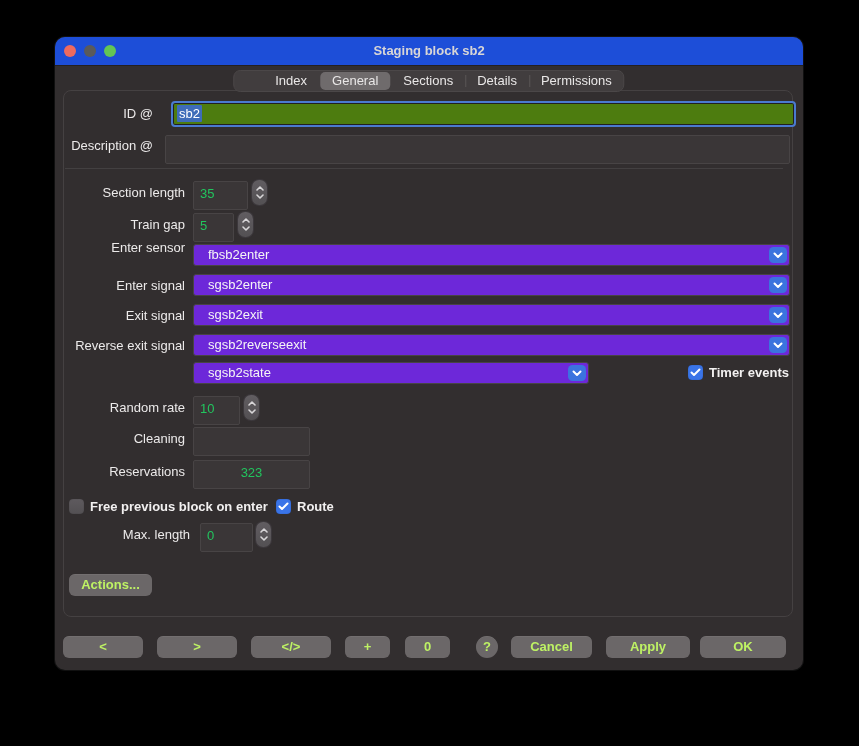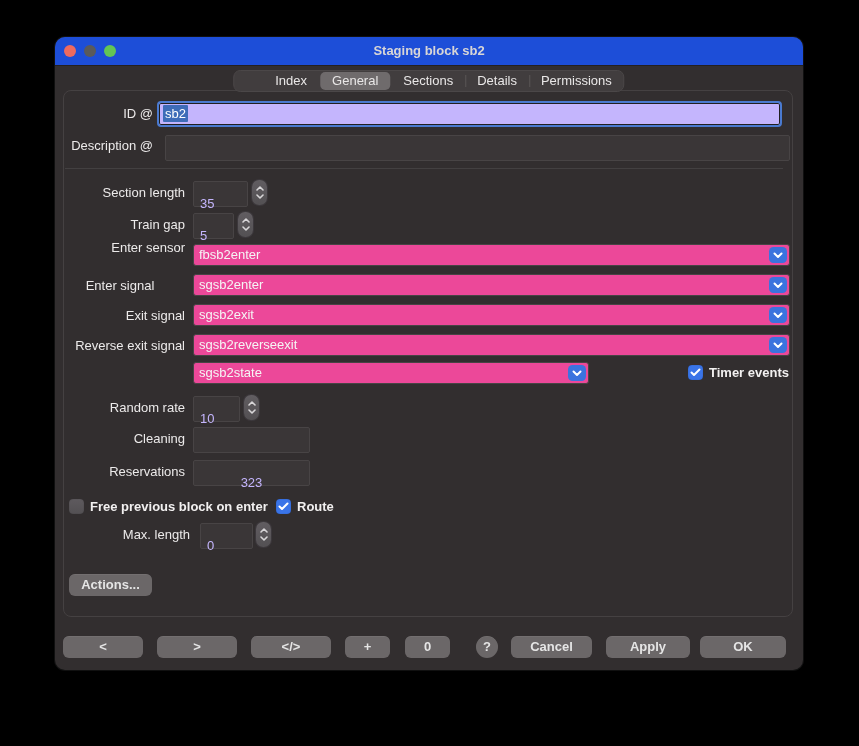--- a/index.html
+++ b/index.html
@@ -13,43 +13,43 @@
   .light{width:12px;height:12px;border-radius:50%;}
   .tabbar{position:absolute;left:50%;transform:translateX(-50%);top:33px;height:22px;display:flex;
     background:#413d3e;border:1px solid #4b4748;border-radius:7px;box-sizing:border-box;z-index:3;align-items:stretch;padding-left:29px;}
   .tab{padding:0 12px;font-size:13px;color:#e9e7e7;line-height:20px;border-radius:5px;position:relative;cursor:default;}
   .tab.selected{background:#6f6b6c;margin:1px;line-height:18px;padding:0 12px;}
   .tab:not(.selected)+.tab:not(.selected)::before{content:'';position:absolute;left:0;top:4px;bottom:4px;width:1px;background:#5a5657;}
   .groupbox{position:absolute;left:8px;top:53px;width:730px;height:527px;border:1px solid #454142;border-radius:8px;box-sizing:border-box;z-index:1;}
   .lbl{position:absolute;font-size:13px;color:#eceaea;height:22px;line-height:22px;text-align:right;font-weight:500;z-index:2;}
   .lbl1{left:0;width:98px;}
   .lbl2{left:0;width:130px;}
-  .field{position:absolute;height:14px;background:#3a3637;border:1px solid #484445;border-radius:2px;
-    box-sizing:border-box;font-size:13px;color:#c4b5fd;line-height:20px;padding:12px 6px;font-weight:500;z-index:2;}
+  .field{position:absolute;height:29px;background:#3a3637;border:1px solid #484445;border-radius:2px;
+    box-sizing:border-box;font-size:13px;color:#22c55e;line-height:20px;padding:2px 6px;font-weight:500;z-index:2;}
   .center{text-align:center;}
-  .idfield{position:absolute;left:102px;top:64px;width:625px;height:26px;box-sizing:border-box;
-    background:#c4b5fd;border:2.5px solid #4a7ad0;border-radius:4px;box-shadow:inset 0 0 0 1px #211f20;
+  .idfield{position:absolute;left:116px;top:64px;width:625px;height:26px;box-sizing:border-box;
+    background:#4d7c0f;border:2.5px solid #4a7ad0;border-radius:4px;box-shadow:inset 0 0 0 1px #211f20;
     font-size:13px;color:#fff;line-height:21px;padding:0 4px;font-weight:500;z-index:2;}
   .sel{padding:1px 2px;border-radius:1px;}
-  .combo{position:absolute;height:22px;background:#ec4899;border:1px solid #484445;border-radius:3px;
-    box-sizing:border-box;font-size:13px;color:#f5f5f5;line-height:20px;padding:0 5px;font-weight:500;z-index:2;}
+  .combo{position:absolute;height:22px;background:#6d28d9;border:1px solid #484445;border-radius:3px;
+    box-sizing:border-box;font-size:13px;color:#f5f5f5;line-height:20px;padding:0 14px;font-weight:500;z-index:2;}
   .combo-btn{position:absolute;right:2px;top:2px;width:18px;height:16px;border-radius:4.5px;
     display:flex;align-items:center;justify-content:center;cursor:pointer;}
   .stepper{position:absolute;width:15px;height:25px;background:linear-gradient(#615d61,#535053);
     border-radius:7px;box-shadow:0 0 0 1px #3c383c;display:flex;flex-direction:column;align-items:center;
     justify-content:center;gap:3px;z-index:2;}
   .stepper span{display:flex;line-height:0;cursor:pointer;}
   .checkbox{position:absolute;width:15px;height:15px;border-radius:4px;background:linear-gradient(#5e5a5e,#535053);
     box-shadow:inset 0 0 1px rgba(0,0,0,.4);display:flex;align-items:center;justify-content:center;cursor:pointer;z-index:2;}
   .checkbox svg{display:none;}
   .checkbox.checked{background:#3a74e8;}
   .checkbox.checked svg{display:block;}
   .cblbl{position:absolute;font-size:13px;color:#f2f0f0;height:22px;line-height:22px;font-weight:700;z-index:2;}
   .divider{position:absolute;left:10px;top:131px;width:718px;height:1px;background:#434041;z-index:2;}
-  .btn{position:absolute;height:22px;background:#6b6768;border-radius:6px;color:#e5e5e5;font-size:13px;
+  .btn{position:absolute;height:22px;background:#6b6768;border-radius:6px;color:#bef264;font-size:13px;
     font-weight:600;text-align:center;line-height:22px;box-sizing:border-box;cursor:pointer;z-index:2;
     box-shadow:inset 0 0.5px 0 rgba(255,255,255,.12);}
   .round{border-radius:50%;}
 </style>
 </head>
 <body>
 
 <div class="window">
 
   <div class="titlebar">
@@ -114,21 +114,21 @@
   <div class="lbl lbl2" style="top:200px;">Enter sensor</div>
   <div class="combo" style="left:138px;top:207px;width:597px;">
     <span>fbsb2enter</span>
     <span class="combo-btn" style="background: rgb(59, 115, 222);">
         <svg width="10" height="7" viewBox="0 0 10 7">
           <polyline points="1.5,1.5 5,5 8.5,1.5" fill="none" stroke="#fff" stroke-width="2" stroke-linecap="round" stroke-linejoin="round"></polyline>
         </svg>
       </span>
   </div>
 
-  <div class="lbl lbl2" style="top:238px;text-align:center;">Enter signal</div>
+  <div class="lbl lbl2" style="top:238px;">Enter signal</div>
   <div class="combo" style="left:138px;top:237px;width:597px;">
     <span>sgsb2enter</span>
     <span class="combo-btn" style="background: rgb(59, 115, 222);">
         <svg width="10" height="7" viewBox="0 0 10 7">
           <polyline points="1.5,1.5 5,5 8.5,1.5" fill="none" stroke="#fff" stroke-width="2" stroke-linecap="round" stroke-linejoin="round"></polyline>
         </svg>
       </span>
   </div>
 
   <div class="lbl lbl2" style="top:268px;">Exit signal</div>

